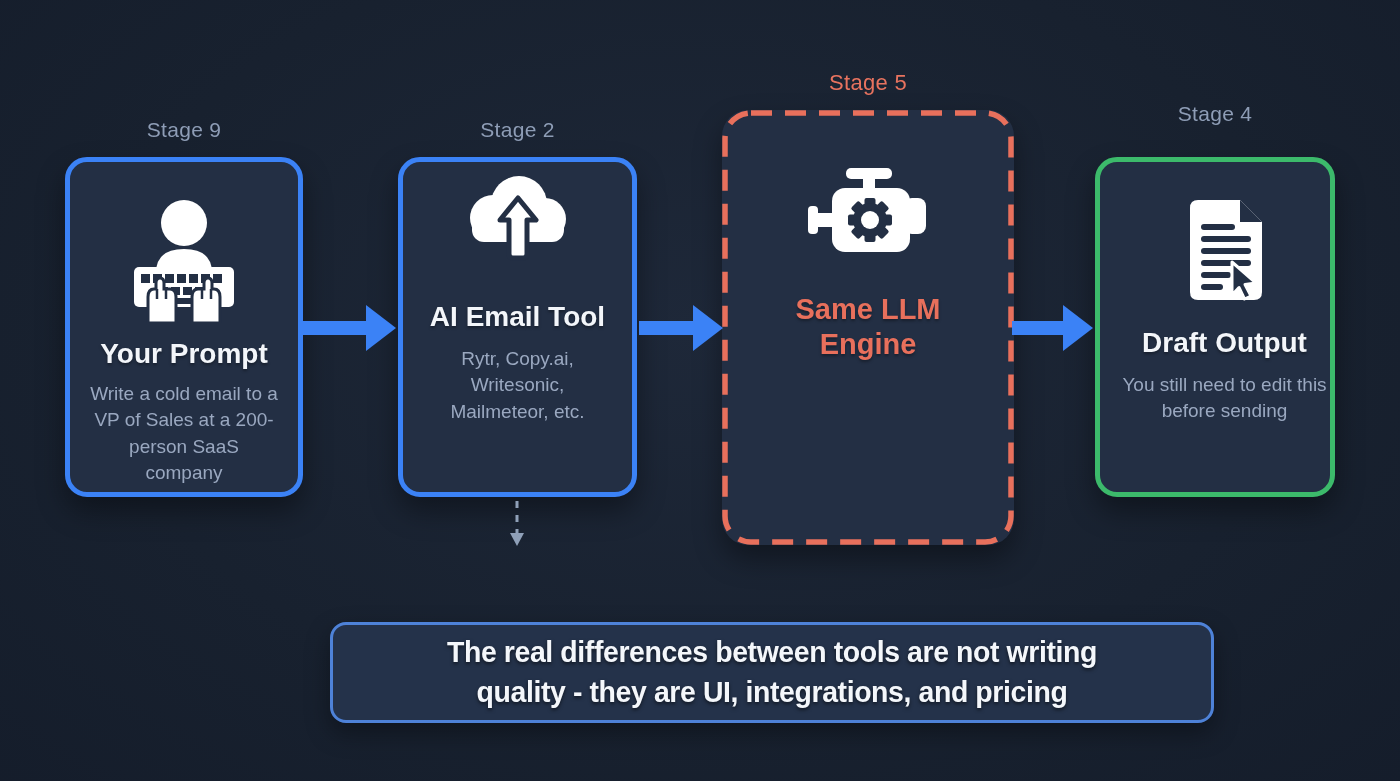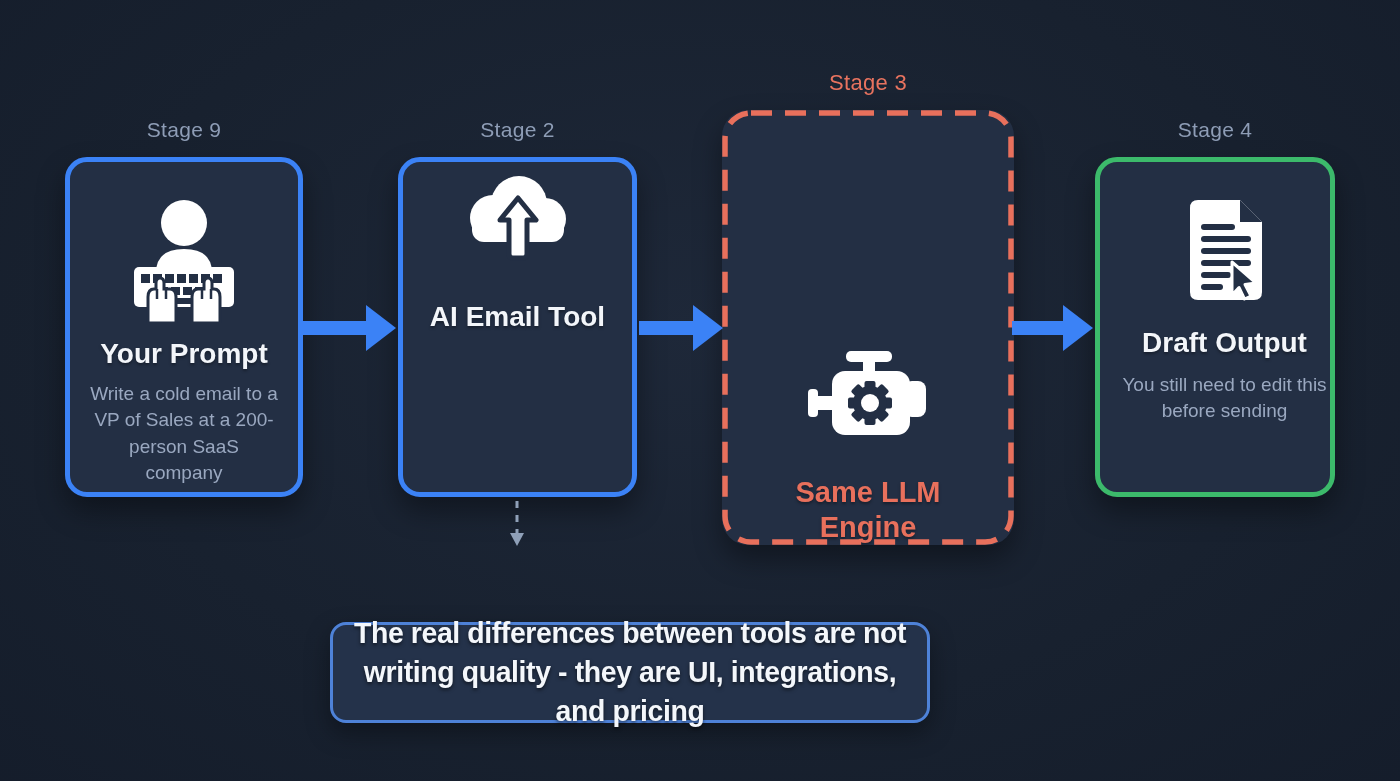--- a/index.html
+++ b/index.html
@@ -24,82 +24,82 @@
   .stage-box{
     position:absolute;
     background:#232f44;
     border-radius:22px;
     box-shadow:0 14px 28px rgba(0,0,0,.38);
     display:flex;flex-direction:column;align-items:center;
     box-sizing:border-box;
   }
   .stage-box.blue{border:5px solid #3b82f6;}
   .stage-box.green{border:5px solid #3cba6b;}
-  .stage-box.dashed{border:none;border-radius:26px;justify-content:flex-end;}
+  .stage-box.dashed{border:none;border-radius:26px;}
   .dashed-border-svg{position:absolute;inset:0;width:100%;height:100%;pointer-events:none;}
   .icon-wrap{display:flex;align-items:center;justify-content:center;}
   .box-title{
     font-size:28px;font-weight:700;color:#f3f6fa;
     text-align:center;line-height:1.2;
     text-shadow:0 2px 3px rgba(0,0,0,.35);
   }
   .box-title.coral{color:#e8705c;font-size:29px;}
   .box-sub{
     font-size:19px;color:#9aa8c0;text-align:center;line-height:1.4;
   }
   .flow-arrow{position:absolute;}
   .down-connector{position:absolute;}
   .annotation{
     position:absolute;text-align:center;
     font-size:20px;color:#93a1b8;
   }
   .callout{
     position:absolute;
-    left:330px;top:622px;width:600px;height:101px;
+    left:330px;top:622px;width:884px;height:101px;
     background:#24324a;
     border:3px solid #4e82d8;
     border-radius:16px;
     box-sizing:border-box;
     display:flex;align-items:center;justify-content:center;
     box-shadow:0 10px 24px rgba(0,0,0,.35);
   }
   .callout-text{
     width:700px;
     text-align:center;
     font-size:29px;font-weight:700;color:#f4f7fb;
     line-height:1.35;letter-spacing:-0.4px;
     text-shadow:0 2px 4px rgba(0,0,0,.55);
     transform:scaleX(0.98);
   }
   
   #label-1{left:65px;width:238px;top:118px;}
   #label-2{left:398px;width:239px;top:118px;}
   #label-3{left:722px;width:292px;top:70px;font-size:22px;}
-  #label-4{left:1095px;width:240px;top:118px;}
+  #label-4{left:1095px;width:240px;top:102px;}
   #box-1{left:65px;top:157px;width:238px;height:340px;padding-top:35px;}
   #box-2{left:398px;top:157px;width:239px;height:340px;}
   #box-3{left:722px;top:110px;width:292px;height:435px;padding-top:58px;}
   #box-4{left:1095px;top:157px;width:240px;height:340px;padding-top:36px;padding-left:19px;}
   #box-1 .box-title{margin-top:14px;}
   #box-2 .box-title{margin-top:22px;}
   #box-3 .box-title{margin-top:22px;width:220px;}
   #box-4 .box-title{margin-top:24px;}
   #box-1 .box-sub{margin-top:10px;width:192px;}
   #box-2 .box-sub{margin-top:12px;width:180px;}
   #box-3 .box-sub{margin-top:12px;width:238px;}
   #box-4 .box-sub{margin-top:12px;width:206px;}
 </style>
 </head>
 <body>
 
 <div class="canvas">
 
   <div class="stage-label" id="label-1">Stage 9</div>
   <div class="stage-label" id="label-2">Stage 2</div>
-  <div class="stage-label coral" id="label-3">Stage 3</div>
+  <div class="stage-label coral" id="label-3">Stage 5</div>
   <div class="stage-label" id="label-4">Stage 4</div>
 
   <div class="stage-box blue" id="box-1">
     <span class="icon-wrap">
       <svg width="116" height="126" viewBox="0 0 116 126">
         <circle cx="58" cy="26" r="23" fill="#ffffff"></circle>
         <path d="M30 76 Q30 52 58 52 Q86 52 86 76 Z" fill="#ffffff"></path>
         <rect x="8" y="70" width="100" height="40" rx="5" fill="#ffffff"></rect>
         <g fill="#232f44">
           <rect x="15" y="77" width="9" height="9"></rect>
@@ -137,20 +137,21 @@
         <g fill="#ffffff">
           <circle cx="36" cy="56" r="23"></circle>
           <circle cx="62" cy="42" r="28"></circle>
           <circle cx="88" cy="57" r="21"></circle>
           <rect x="15" y="55" width="92" height="25" rx="12"></rect>
         </g>
         <path d="M61 36 L79 58 L70 58 L70 92 Q70 96 66 96 L56 96 Q52 96 52 92 L52 58 L43 58 Z" fill="#ffffff" stroke="#232f44" stroke-width="5" stroke-linejoin="round"></path>
       </svg>
     </span>
     <div class="box-title">AI Email Tool</div>
+    <div class="box-sub">Rytr, Copy.ai, Writesonic, Mailmeteor, etc.</div>
   </div>
 
   <div class="stage-box dashed" id="box-3">
     <svg class="dashed-border-svg" viewBox="0 0 292 435" preserveAspectRatio="none">
       <rect x="3" y="3" width="286" height="429" rx="26" fill="none" stroke="#e8705c" stroke-width="5.5" stroke-dasharray="21 13"></rect>
     </svg>
     <span class="icon-wrap">
       <svg width="124" height="102" viewBox="0 0 124 102">
         <g fill="#ffffff">
           <rect x="40" y="0" width="46" height="11" rx="5"></rect>

